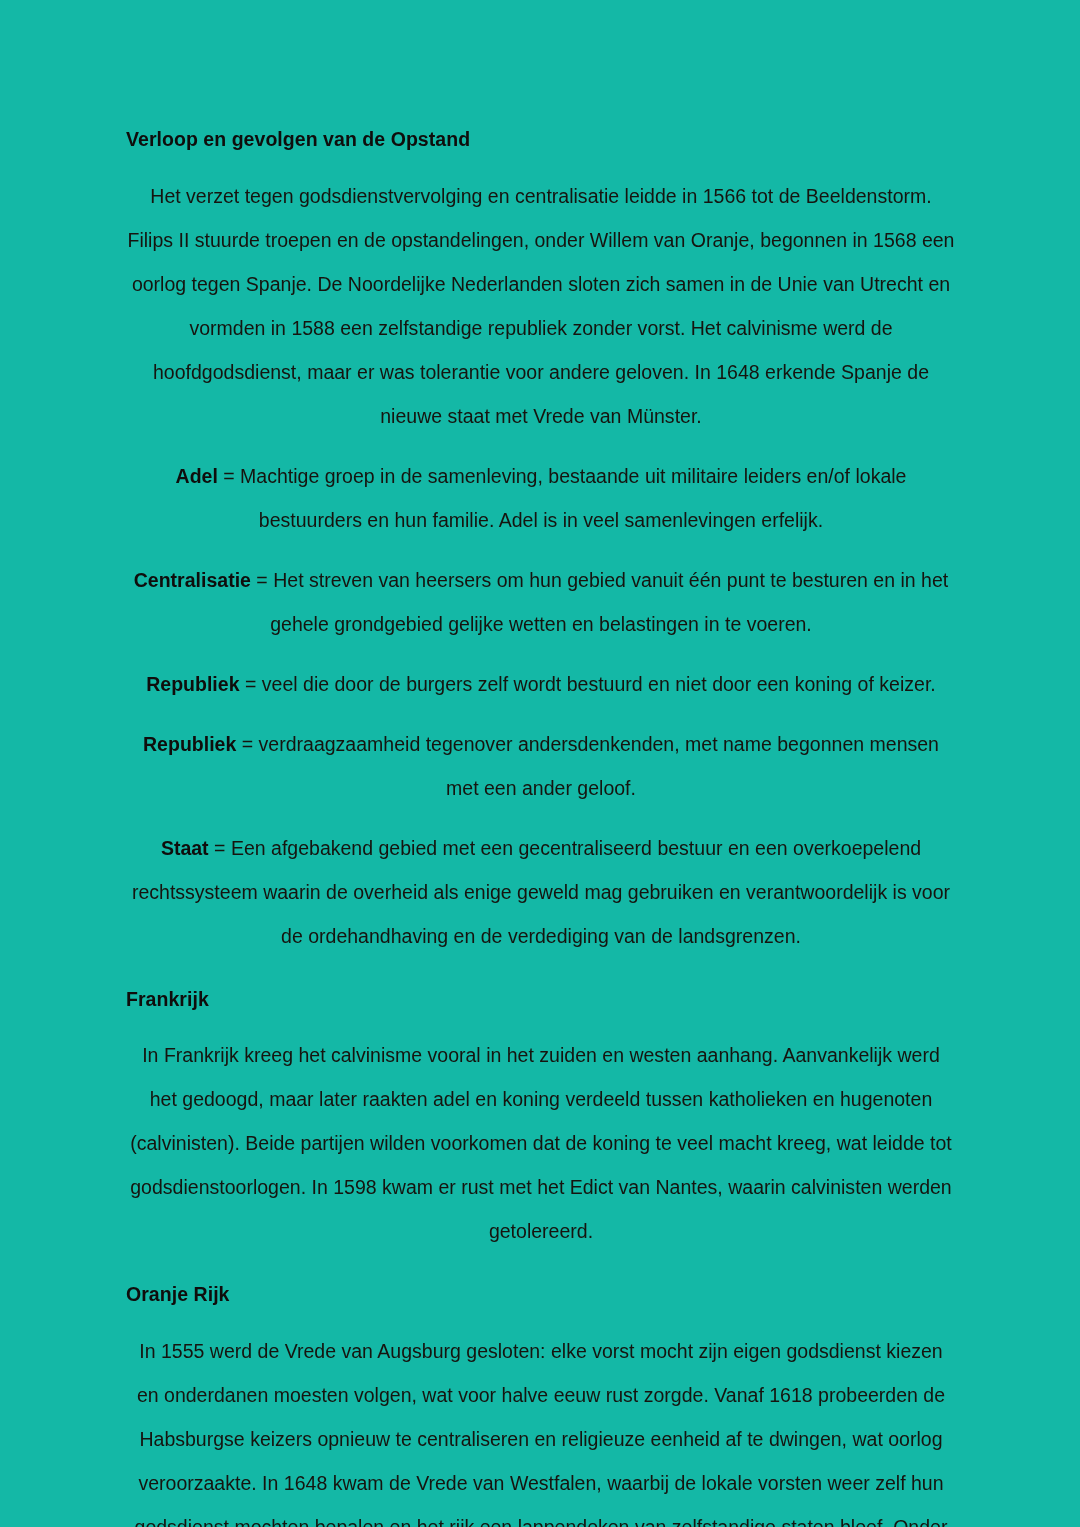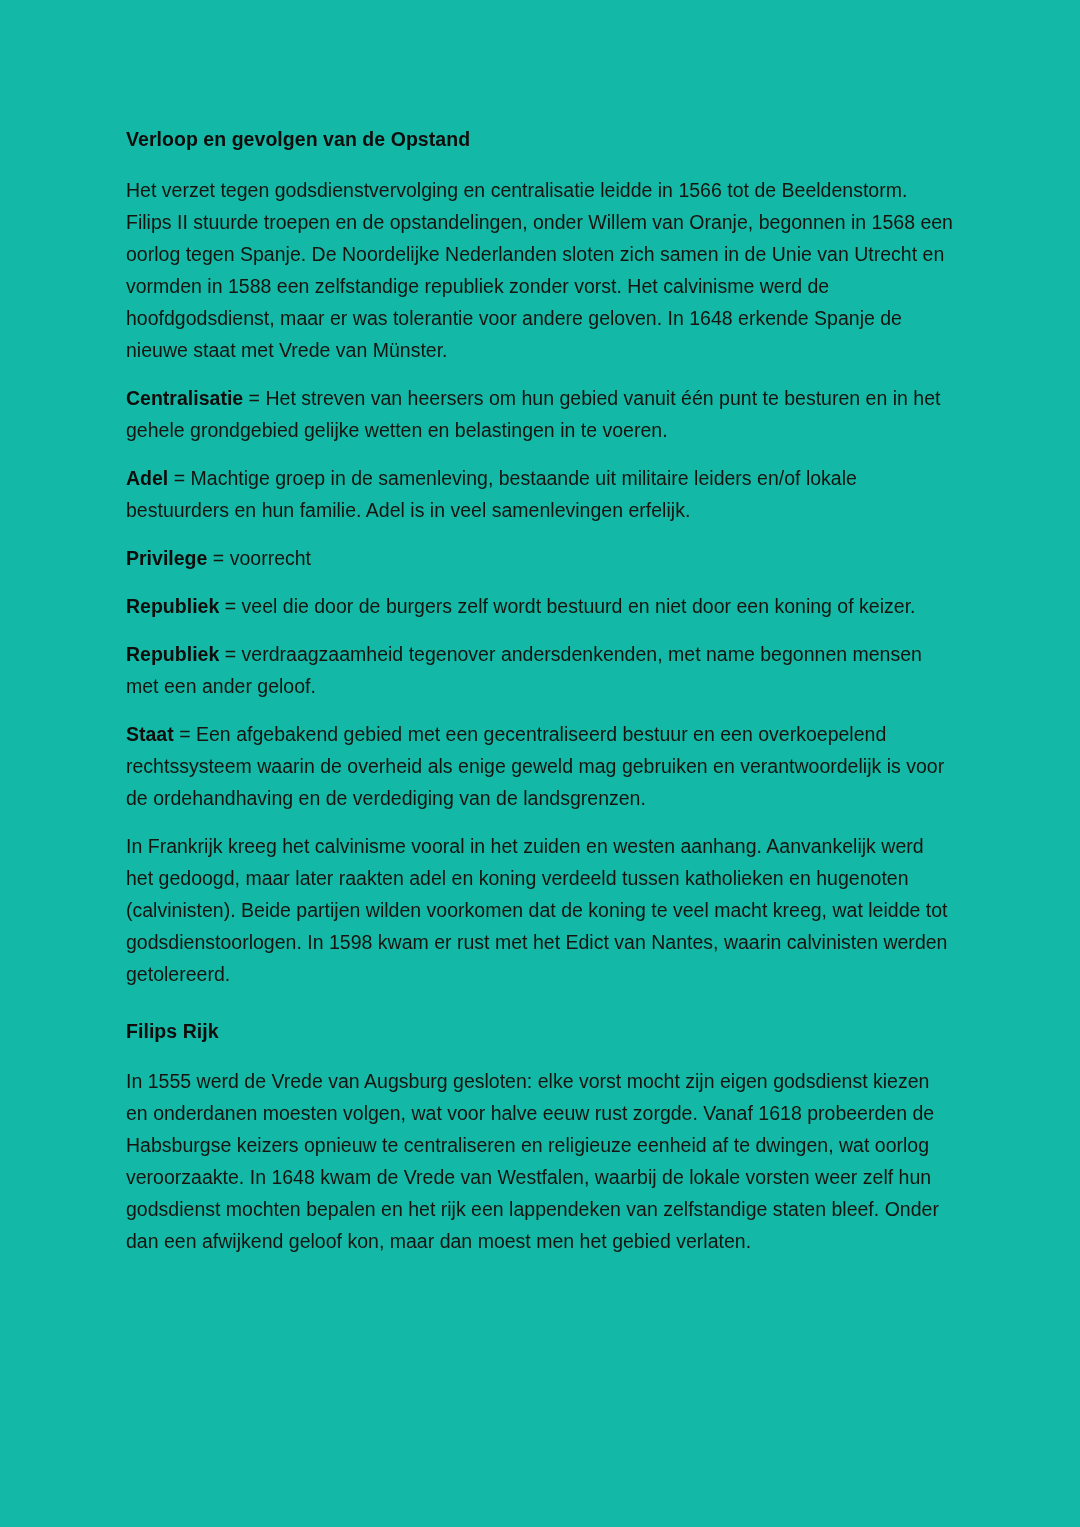--- a/index.html
+++ b/index.html
@@ -32,25 +32,25 @@
     letter-spacing: 0.05px;
     margin: 0 0 18px 0;
     color: #0f0d0c;
   }
   .heading.spaced {
     margin-top: 26px;
   }
   .para {
     font-size: 19.5px;
     font-weight: 400;
-    line-height: 32px;
+    line-height: 44px;
     letter-spacing: 0.01px;
     margin: 0 0 16px 0;
     color: #16140f;
-    text-align: left;
+    text-align: center;
   }
   .para:last-child {
     margin-bottom: 12px;
   }
   .term {
     font-weight: 700;
     color: #0f0d0c;
   }
   .def-para {
     margin-bottom: 16px;
@@ -59,33 +59,33 @@
 </head>
 <body>
 
 <div class="page">
   <article class="doc">
 
     <h1 class="heading">Verloop en gevolgen van de Opstand</h1>
 
     <p class="para">Het verzet tegen godsdienstvervolging en centralisatie leidde in 1566 tot de Beeldenstorm. Filips II stuurde troepen en de opstandelingen, onder Willem van Oranje, begonnen in 1568 een oorlog tegen Spanje. De Noordelijke Nederlanden sloten zich samen in de Unie van Utrecht en vormden in 1588 een zelfstandige republiek zonder vorst. Het calvinisme werd de hoofdgodsdienst, maar er was tolerantie voor andere geloven. In 1648 erkende Spanje de nieuwe staat met Vrede van Münster.</p>
 
+    <p class="para def-para"><span class="term">Adel</span><span> = </span><span>Machtige groep in de samenleving, bestaande uit militaire leiders en/of lokale bestuurders en hun familie. Adel is in veel samenlevingen erfelijk.</span></p>
+
     <p class="para def-para"><span class="term">Centralisatie</span><span> = </span><span>Het streven van heersers om hun gebied vanuit één punt te besturen en in het gehele grondgebied gelijke wetten en belastingen in te voeren.</span></p>
 
-    <p class="para def-para"><span class="term">Adel</span><span> = </span><span>Machtige groep in de samenleving, bestaande uit militaire leiders en/of lokale bestuurders en hun familie. Adel is in veel samenlevingen erfelijk.</span></p>
-
-    <p class="para def-para"><span class="term">Privilege</span><span> = </span><span>voorrecht</span></p>
 
     <p class="para def-para"><span class="term">Republiek</span><span> =  </span><span>veel die door de burgers zelf wordt bestuurd en niet door een koning of keizer.</span></p>
 
     <p class="para def-para"><span class="term">Republiek</span><span> = </span><span>verdraagzaamheid tegenover andersdenkenden, met name begonnen mensen met een ander geloof.</span></p>
 
     <p class="para def-para"><span class="term">Staat</span><span> = </span><span>Een afgebakend gebied met een gecentraliseerd bestuur en een overkoepelend rechtssysteem waarin de overheid als enige geweld mag gebruiken en verantwoordelijk is voor de ordehandhaving en de verdediging van de landsgrenzen.</span></p>
 
+    <h2 class="heading spaced">Frankrijk</h2>
 
     <p class="para">In Frankrijk kreeg het calvinisme vooral in het zuiden en westen aanhang. Aanvankelijk werd het gedoogd, maar later raakten adel en koning verdeeld tussen katholieken en hugenoten (calvinisten). Beide partijen wilden voorkomen dat de koning te veel macht kreeg, wat leidde tot godsdienstoorlogen. In 1598 kwam er rust met het Edict van Nantes, waarin calvinisten werden getolereerd.</p>
 
-    <h2 class="heading spaced">Filips Rijk</h2>
+    <h2 class="heading spaced">Oranje Rijk</h2>
 
     <p class="para">In 1555 werd de Vrede van Augsburg gesloten: elke vorst mocht zijn eigen godsdienst kiezen en onderdanen moesten volgen, wat voor halve eeuw rust zorgde. Vanaf 1618 probeerden de Habsburgse keizers opnieuw te centraliseren en religieuze eenheid af te dwingen, wat oorlog veroorzaakte. In 1648 kwam de Vrede van Westfalen, waarbij de lokale vorsten weer zelf hun godsdienst mochten bepalen en het rijk een lappendeken van zelfstandige staten bleef. Onder dan een afwijkend geloof kon, maar dan moest men het gebied verlaten.</p>
 
   </article>
 </div>
 
 </body></html>

